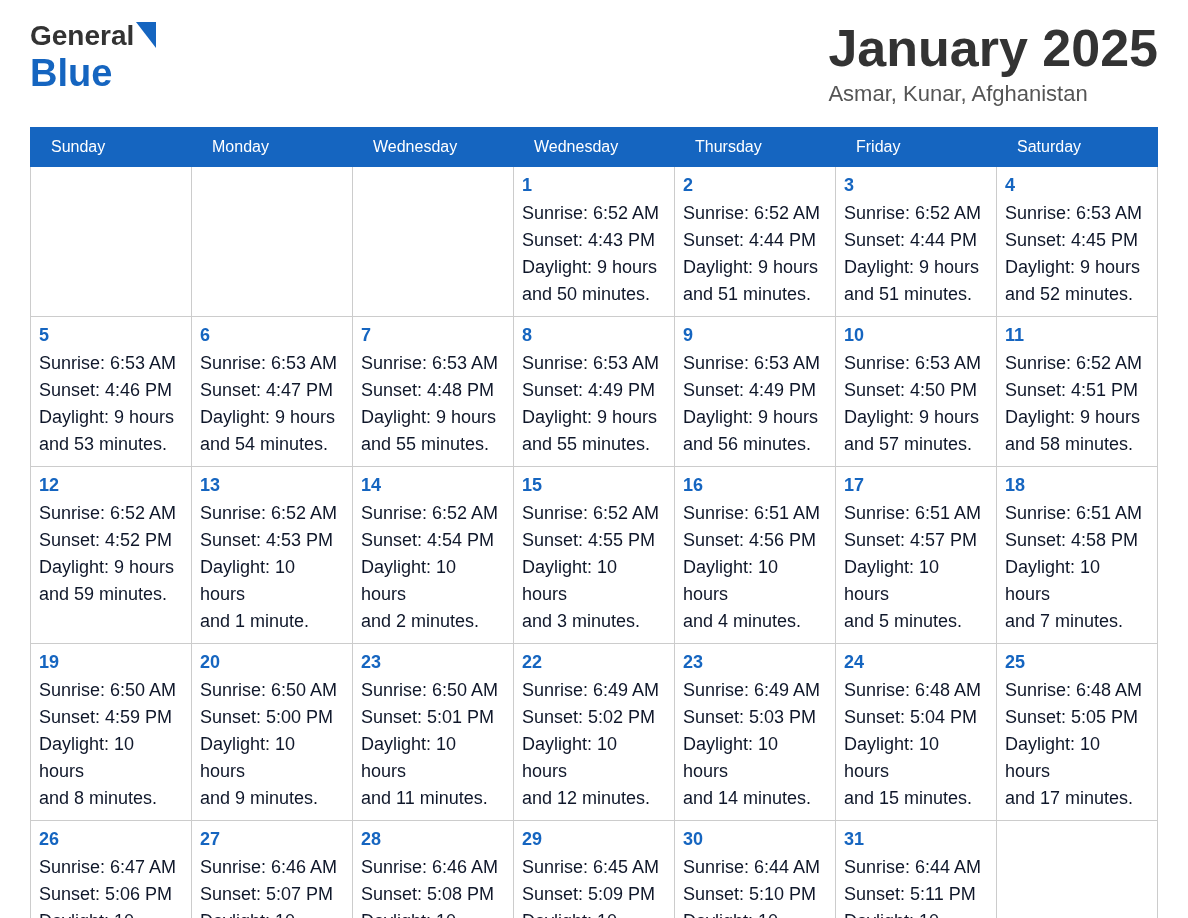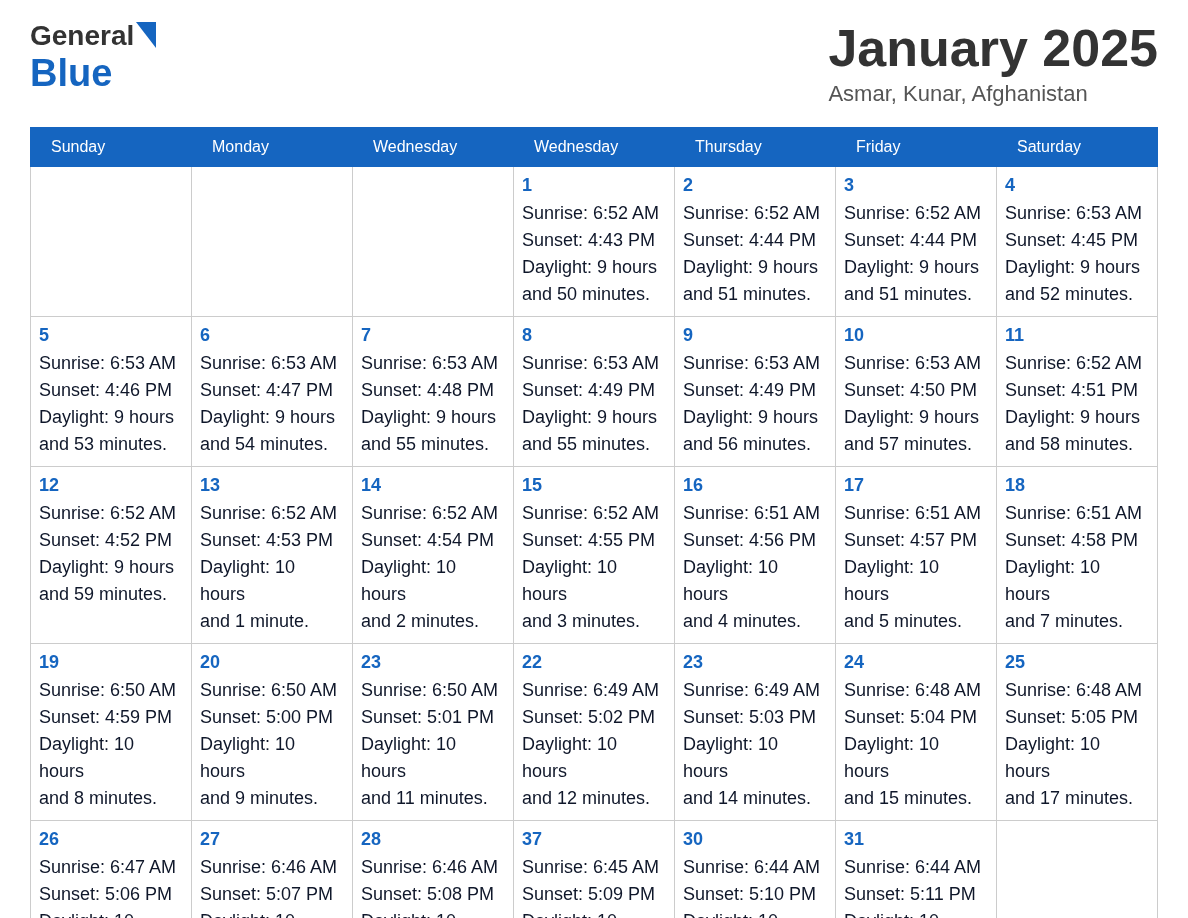--- a/index.html
+++ b/index.html
@@ -332,21 +332,21 @@
 and 20 minutes.</div>
         </td>
         <td>
           <span class="day-number">28</span>
           <div class="day-info" style="white-space: pre-line;">Sunrise: 6:46 AM
 Sunset: 5:08 PM
 Daylight: 10 hours
 and 22 minutes.</div>
         </td>
         <td>
-          <span class="day-number">37</span>
+          <span class="day-number">29</span>
           <div class="day-info" style="white-space: pre-line;">Sunrise: 6:45 AM
 Sunset: 5:09 PM
 Daylight: 10 hours
 and 23 minutes.</div>
         </td>
         <td>
           <span class="day-number">30</span>
           <div class="day-info" style="white-space: pre-line;">Sunrise: 6:44 AM
 Sunset: 5:10 PM
 Daylight: 10 hours

